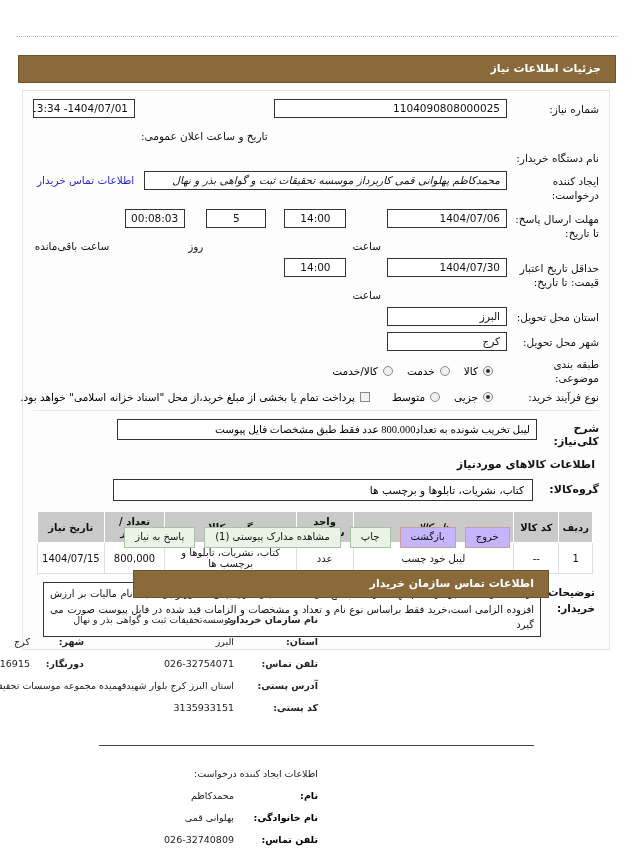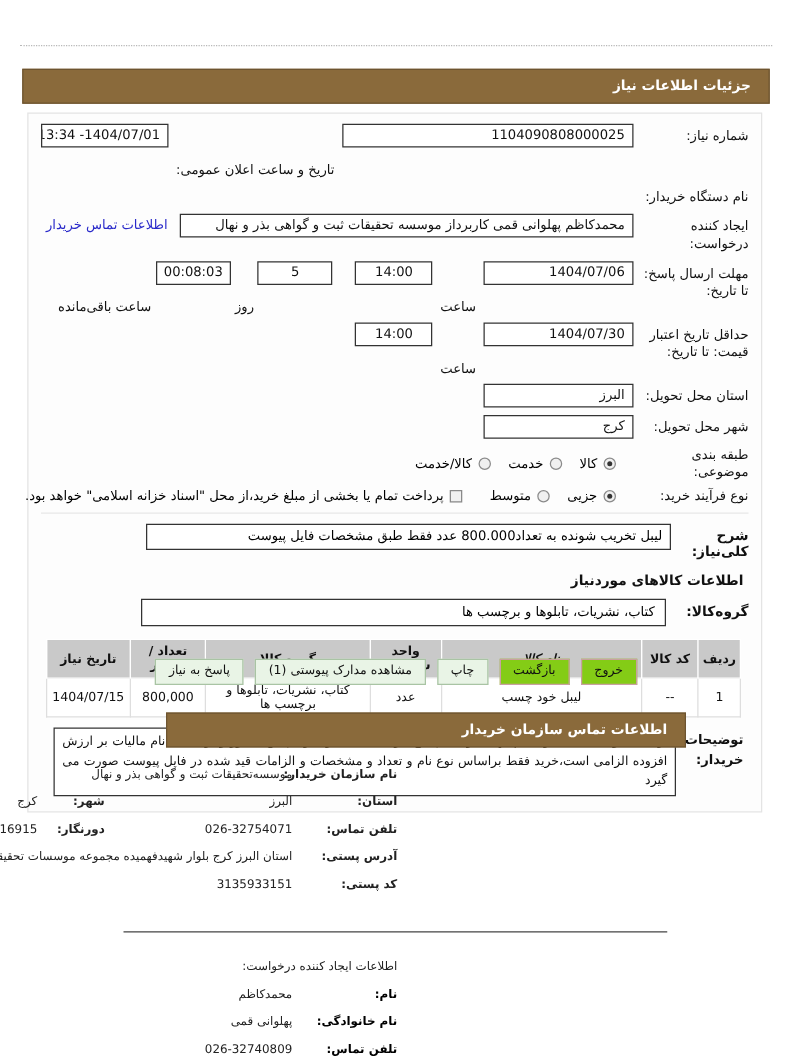--- a/index.html
+++ b/index.html
@@ -73,21 +73,21 @@
     padding: 0 6px;
     text-align: right;
     color: #111;
     overflow: hidden;
     white-space: nowrap;
   }
   .fld.center { text-align: center; }
   .fld.num   { width: 288px; text-align: right; }
   .fld.time  { width: 62px; text-align: center; }
   .fld.days  { width: 60px; text-align: center; }
-  .fld.clock { width: 60px; text-align: center; }
+  .fld.clock { width: 60px; text-align: center; margin-left: 12px; }
 
   .inline-txt {
     font-size: 10.5px;
     padding: 3px 6px 0 6px;
     color: #111;
     white-space: nowrap;
     margin-top: 28px;
   }
   .link {
     color: #2a2aca;
@@ -129,21 +129,21 @@
   
   .summary-row { display: flex; align-items: flex-start; margin: 4px 0 10px 0; }
   .summary-lbl {
     font-size: 11px; font-weight: bold; color: #111;
     width: 62px; flex: 0 0 62px; text-align: right; padding-top: 3px;
   }
   .summary-fld {
     border: 1px solid #333; background: #fff;
     width: 420px; height: 21px; line-height: 19px;
     font-size: 10.5px; padding: 0 6px; text-align: right;
-    white-space: nowrap; overflow: hidden;
+    white-space: nowrap; overflow: hidden; font-family: Liberation Serif, serif;
   }
   .sub-head {
     font-size: 11px; font-weight: bold;
     text-align: right; margin: 10px 4px 8px 0; color: #111;
   }
   .group-row { display: flex; align-items: flex-start; margin-bottom: 10px; }
   .group-lbl {
     font-size: 11px; font-weight: bold; color: #111;
     width: 66px; flex: 0 0 66px; text-align: right; padding-top: 4px;
   }
@@ -190,21 +190,21 @@
   }
   .btn {
     font-size: 10px; color: #111;
     border: 1px solid #9a9a9a;
     padding: 3px 10px 4px 10px;
     background: #e8f2e4;
     cursor: pointer; white-space: nowrap;
     line-height: 1.2;
   }
   .btn.green { background: #e9f4e6; border-color: #a9c4a4; }
-  .btn.red   { background: #84cc16; border-color: #c9a0a0; }
+  .btn.red   { background: #c4b5fd; border-color: #c9a0a0; }
 
   
   .contact {
     position: absolute; top: 600px; right: 0; width: 634px;
     font-size: 9.5px; color: #222;
   }
   .crow { display: flex; flex-direction: row; margin-bottom: 11px; align-items: baseline; }
   .c-lbl {
     font-weight: bold; text-align: right;
     white-space: nowrap; font-size: 9.5px;
@@ -248,21 +248,21 @@
       <div class="inline-txt">تاریخ و ساعت اعلان عمومی:</div>
       <div class="fld center" style="width:124px;">1404/07/01- 13:34</div>
     </div>
 
     <div class="frow">
       <div class="lbl">نام دستگاه خریدار:</div>
     </div>
 
     <div class="frow">
       <div class="lbl">ایجاد کننده درخواست:</div>
-      <div class="fld" style="width:410px;">محمدکاظم پهلوانی قمی  کاربرداز موسسه تحقیقات ثبت و گواهی بذر و نهال</div>
+      <div class="fld" style="width:410px;font-style:italic;">محمدکاظم پهلوانی قمی  کاربرداز موسسه تحقیقات ثبت و گواهی بذر و نهال</div>
       <a class="link">اطلاعات تماس خریدار</a>
     </div>
 
     <div class="frow">
       <div class="lbl">مهلت ارسال پاسخ: تا تاریخ:</div>
       <div class="fld" style="width:120px;">1404/07/06</div>
       <div class="inline-txt">ساعت</div>
       <div class="fld time">14:00</div>
       <div class="fld days" style="margin-right:18px;">5</div>
       <div class="inline-txt" style="padding:3px 3px 0 3px;">روز</div>

